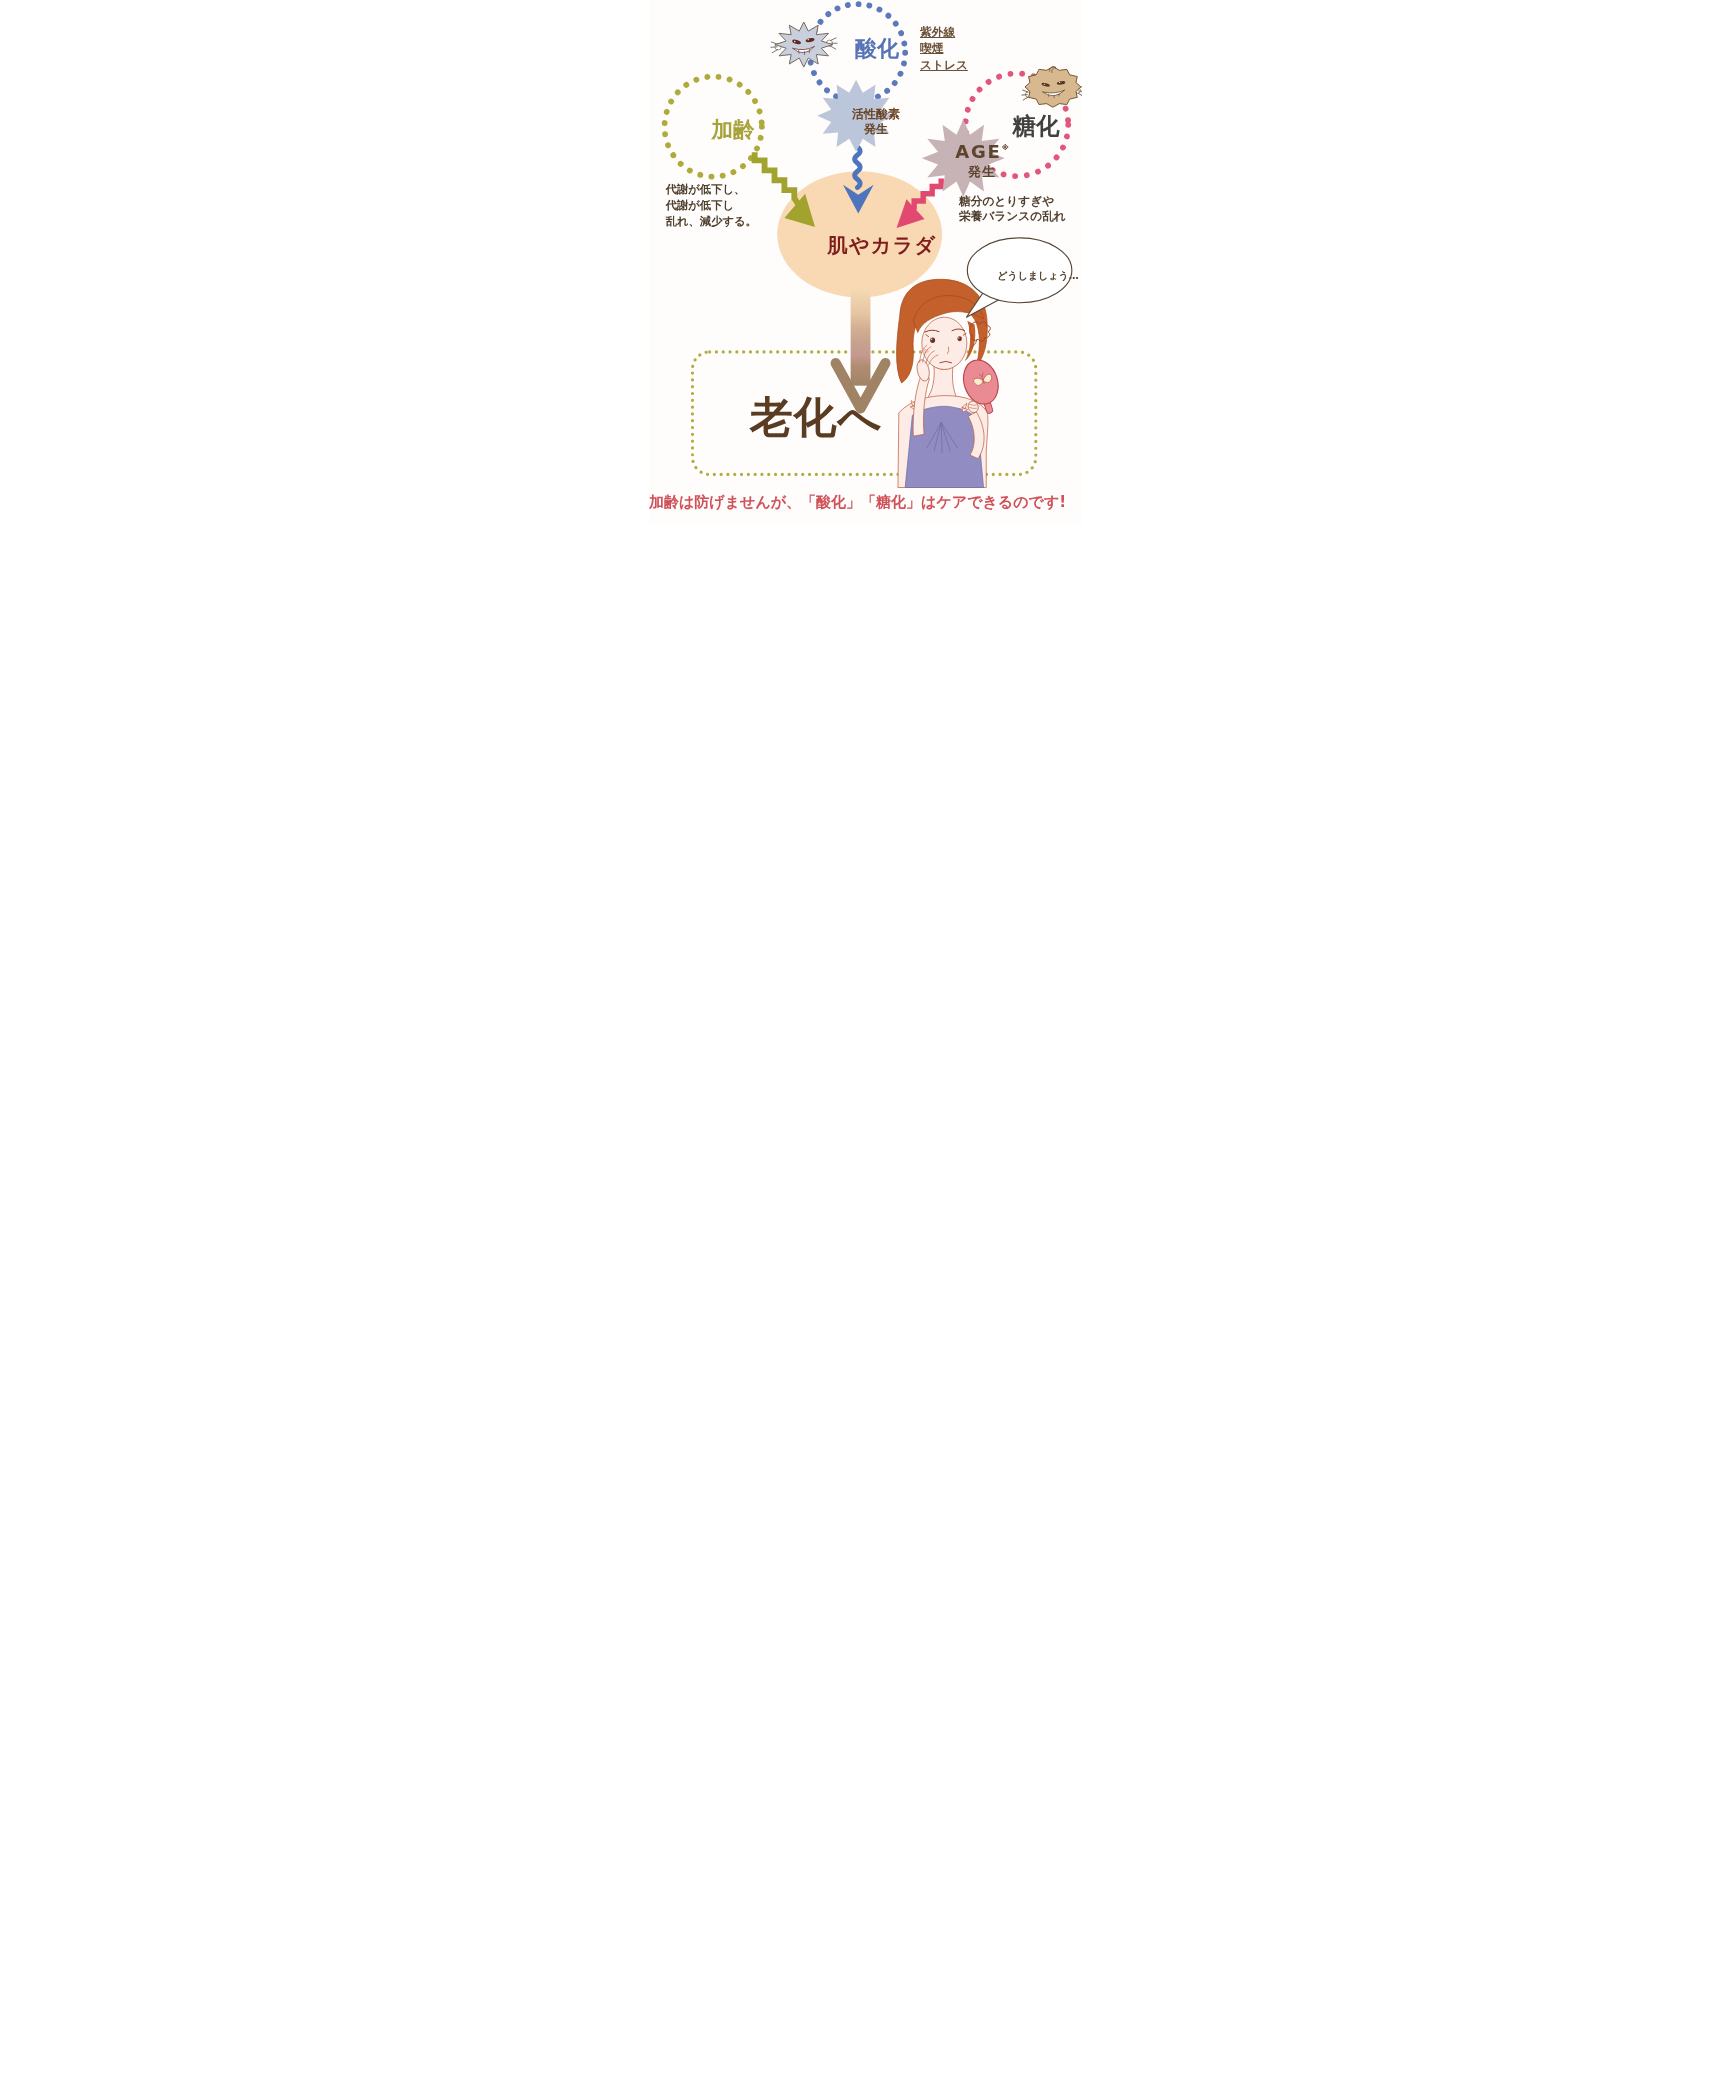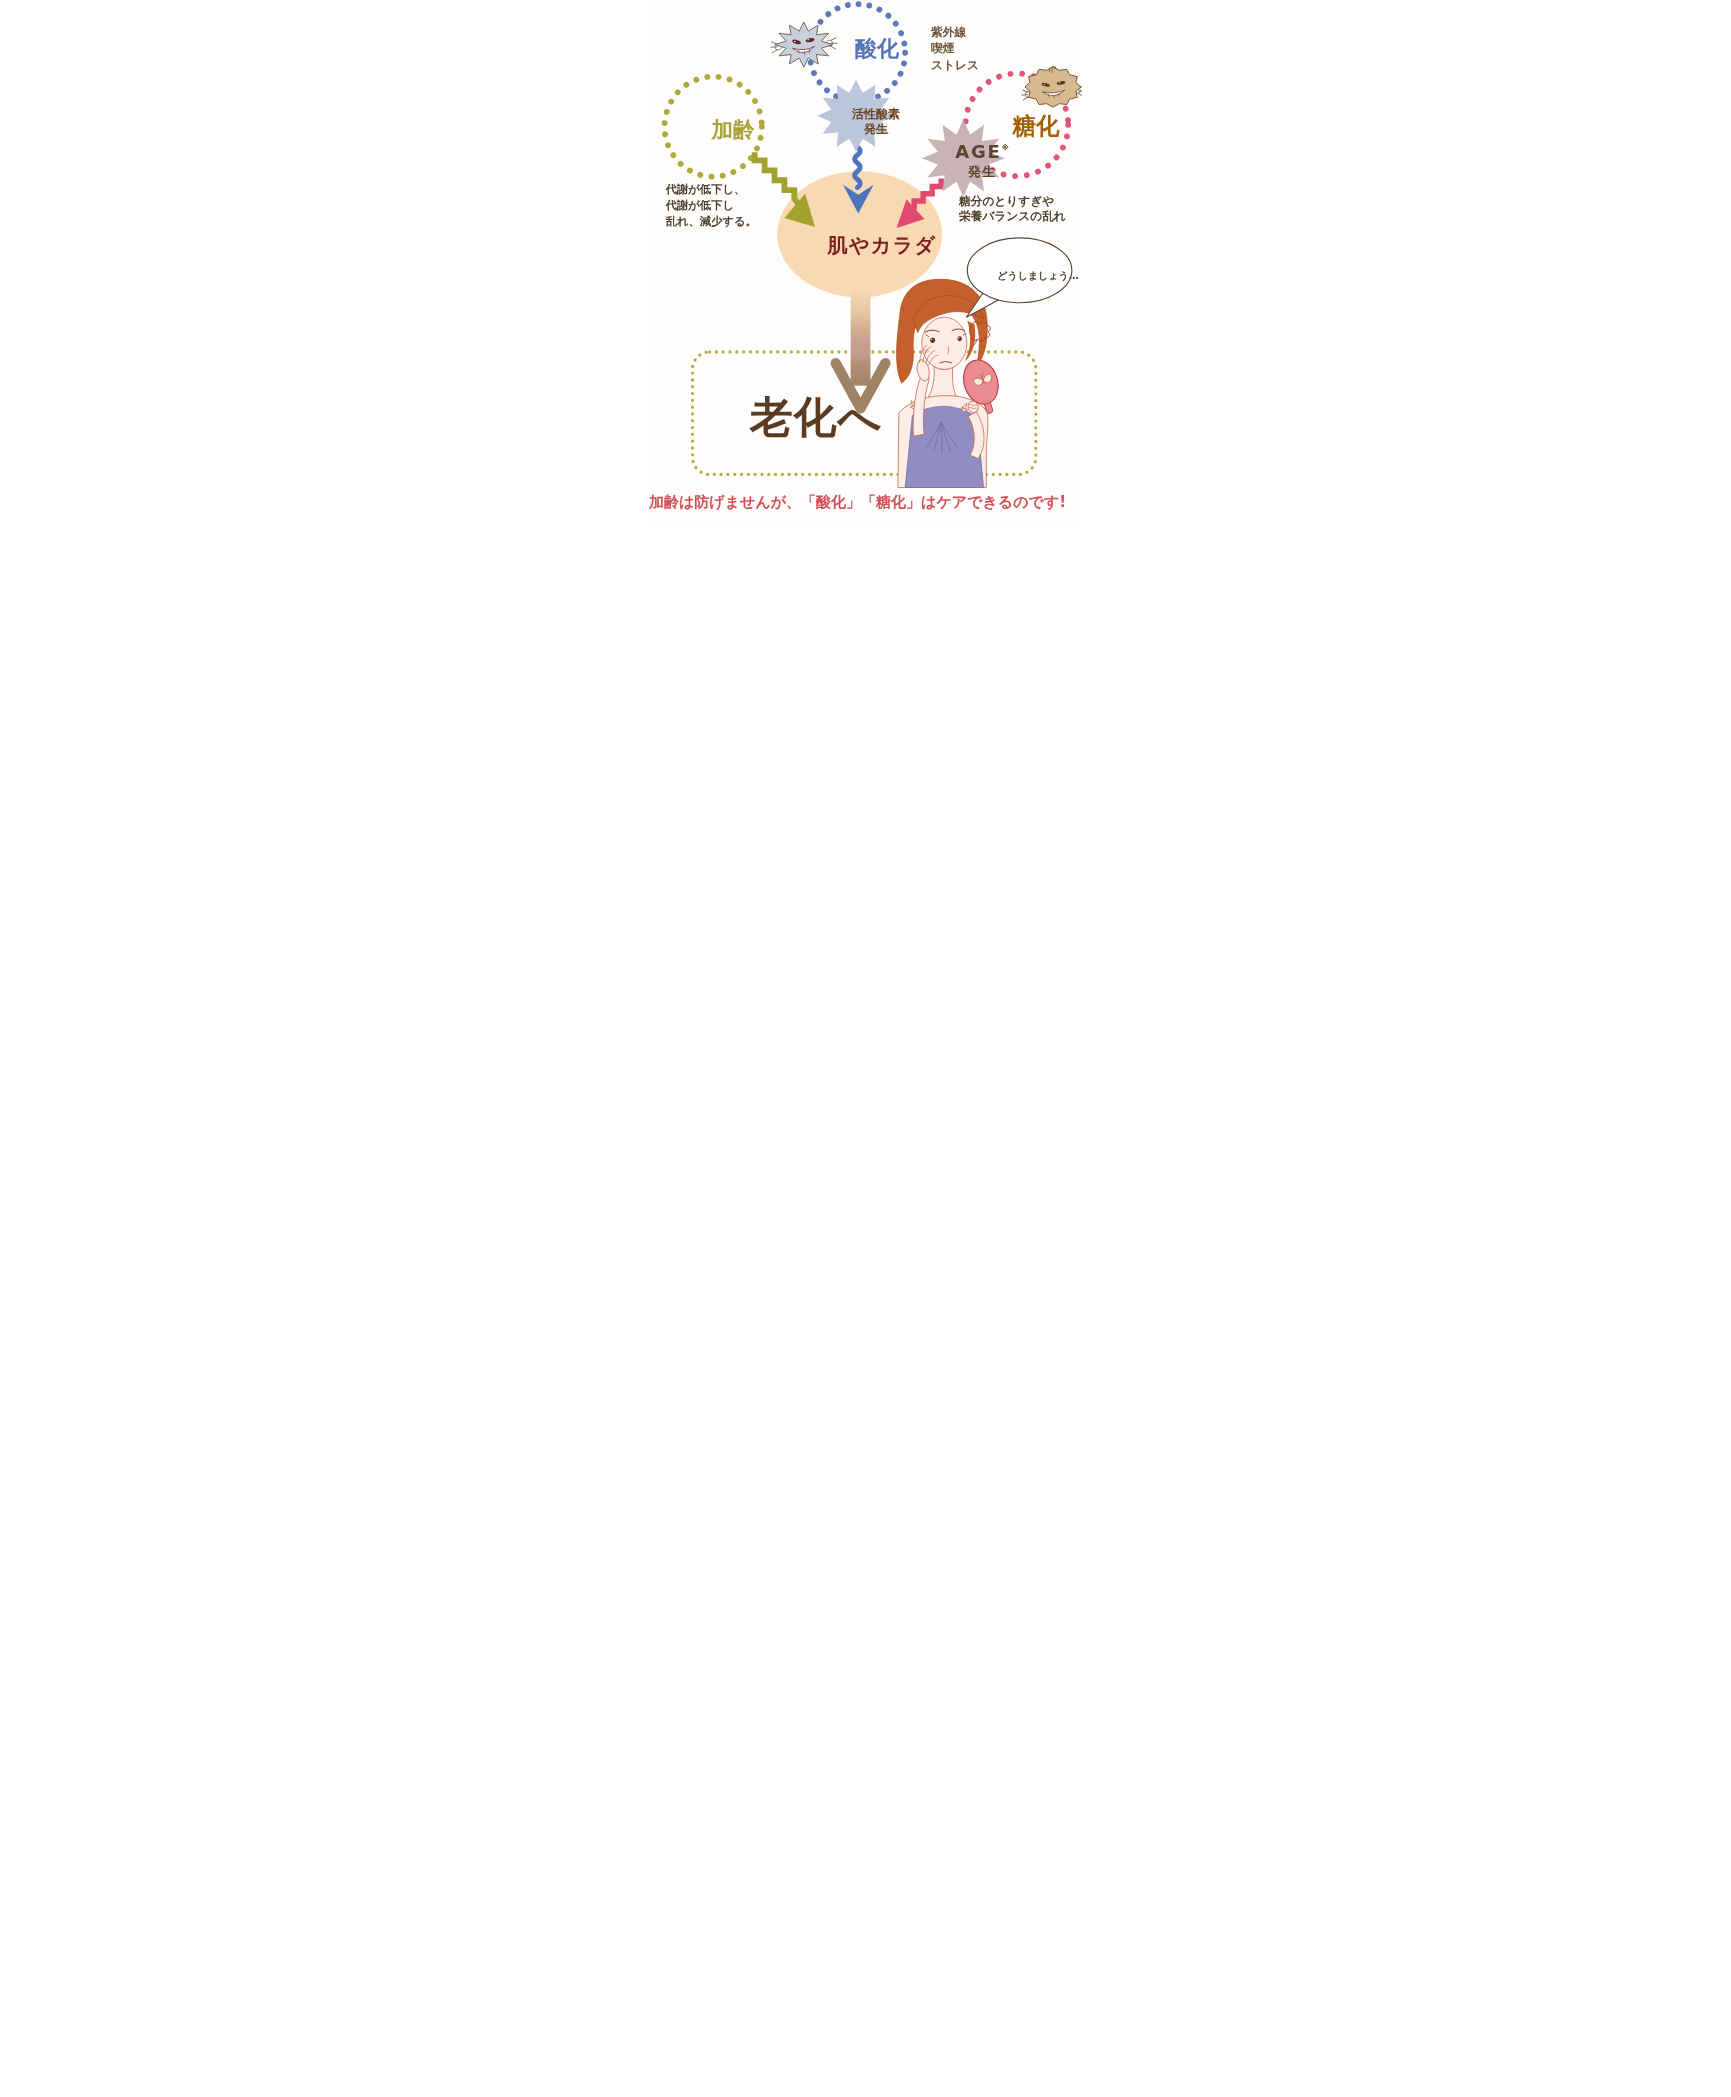--- a/index.html
+++ b/index.html
@@ -13,21 +13,21 @@
   .c{transform:translate(-50%,-50%);text-align:center;margin-left:20px;}
   .oxidation-label{font-size:22px;font-weight:bold;color:#5673b6;}
   .causes{font-size:11.7px;line-height:16.7px;font-weight:600;color:#6b5139;}
   .aging-label{font-size:21.6px;font-weight:bold;color:#a8a23a;}
   .aging-note{font-size:11.3px;line-height:16px;font-weight:700;color:#4e3e2c;}
   .ros-label{font-size:12px;line-height:15.3px;font-weight:bold;color:#6b4526;text-align:center;}
   .age-label{color:#5d452d;font-weight:bold;text-align:center;line-height:18px;}
   .age-main{font-size:18px;letter-spacing:1.8px;}
   .age-mark{font-size:7.2px;vertical-align:8px;letter-spacing:0;}
   .age-sub{font-size:13px;letter-spacing:0.9px;line-height:14.4px;}
-  .glycation-label{font-size:23.5px;font-weight:bold;color:#a16207;}
+  .glycation-label{font-size:23.5px;font-weight:bold;color:#404040;}
   .glycation-note{font-size:11.7px;line-height:15px;font-weight:600;color:#4f3f2d;}
   .skin-label{font-size:20px;font-weight:600;color:#7f1d1d;letter-spacing:1.4px;}
   .speech-text{font-size:10px;font-weight:600;color:#54412e;}
   .outcome-label{font-size:43px;font-weight:bold;color:#5a3c22;letter-spacing:0.9px;}
   .footer-message{left:0;right:0;top:493px;text-align:left;font-size:15px;font-weight:bold;color:#d05158;}
 </style>
 </head>
 <body>
 
 <div class="canvas">
@@ -165,21 +165,21 @@
   </g>
 
   <g>
     <path d="M742,648 L704,704 L782,662 Z" fill="#ffffff" stroke="#574534" stroke-width="2.5" stroke-linejoin="round"></path>
     <ellipse cx="822" cy="600" rx="116" ry="72" fill="#ffffff" stroke="#574534" stroke-width="2.5"></ellipse>
   </g>
 </svg>
 
   <div class="t c oxidation-label" style="left:208px;top:49px;">酸化</div>
 
-  <div class="t causes" style="left:282px;top:23.5px;">
+  <div class="t causes" style="left:271px;top:23.5px;text-decoration:underline;">
     <div>紫外線</div>
     <div>喫煙</div>
     <div>ストレス</div>
   </div>
 
   <div class="t c aging-label" style="left:64px;top:129px;">加齢</div>
 
   <div class="t aging-note" style="left:16.7px;top:182px;">
     <div>代謝が低下し、</div>
     <div>代謝が低下し</div>

